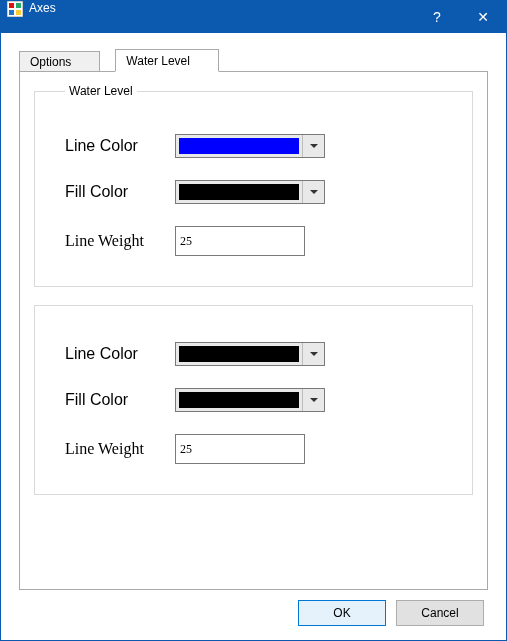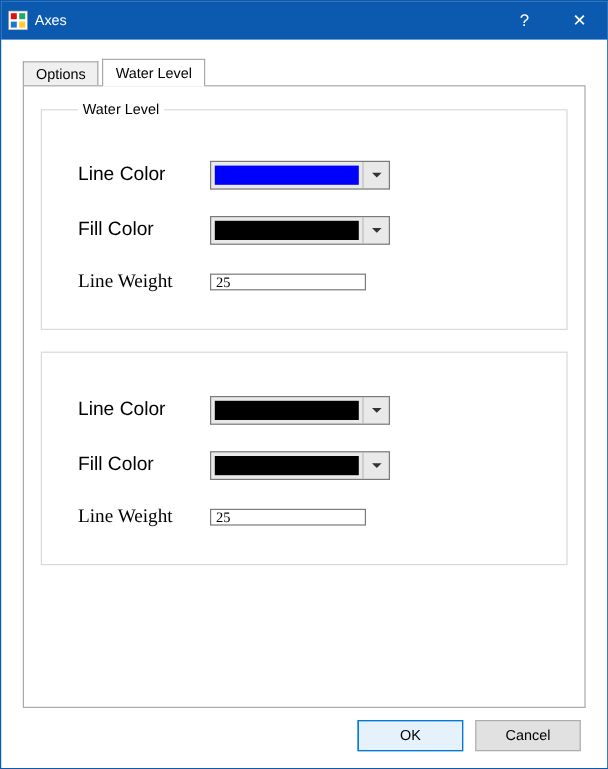--- a/index.html
+++ b/index.html
@@ -17,21 +17,21 @@
     background: #fff;
     display: flex;
     flex-direction: column;
     position: relative;
   }
   .titlebar {
     height: 32px;
     background: #0b5ab0;
     color: #fff;
     display: flex;
-    align-items: center;
+    align-items: flex-start;
     padding: 0 0 0 6px;
   }
   .titlebar .app-icon {
     width: 16px; height: 16px;
     margin-right: 6px;
     display: inline-block;
   }
   .titlebar .title {
     font-size: 12px;
     flex: 0 0 auto;
@@ -57,23 +57,23 @@
   .tabstrip {
     display: flex;
     align-items: flex-end;
     height: 24px;
     position: relative;
   }
   .tab {
     border: 1px solid #a9a9a9;
     border-bottom: none;
     background: #f0f0f0;
-    padding: 3px 10px 3px 10px;
-    font-size: 12px;
-    margin-right: 3px;
+    padding: 3px 28px 3px 10px;
+    font-size: 12px;
+    margin-right: 15px;
     position: relative;
     top: 1px;
     cursor: default;
   }
   .tab.active {
     background: #fff;
     border-bottom: 1px solid #fff;
     z-index: 2;
     top: 1px;
     padding-top: 4px;
@@ -144,21 +144,21 @@
   }
   .chev-down {
     width: 0; height: 0;
     border-left: 4px solid transparent;
     border-right: 4px solid transparent;
     border-top: 4px solid #333;
   }
 
   input.text {
     width: 130px;
-    height: 14px;
+    height: 30px;
     border: 1px solid #7a7a7a;
     background: #fff;
     font-size: 12px;
     padding: 1px 4px;
     font-family: inherit;
   }
 
   .buttonbar {
     display: flex;
     justify-content: flex-end;

